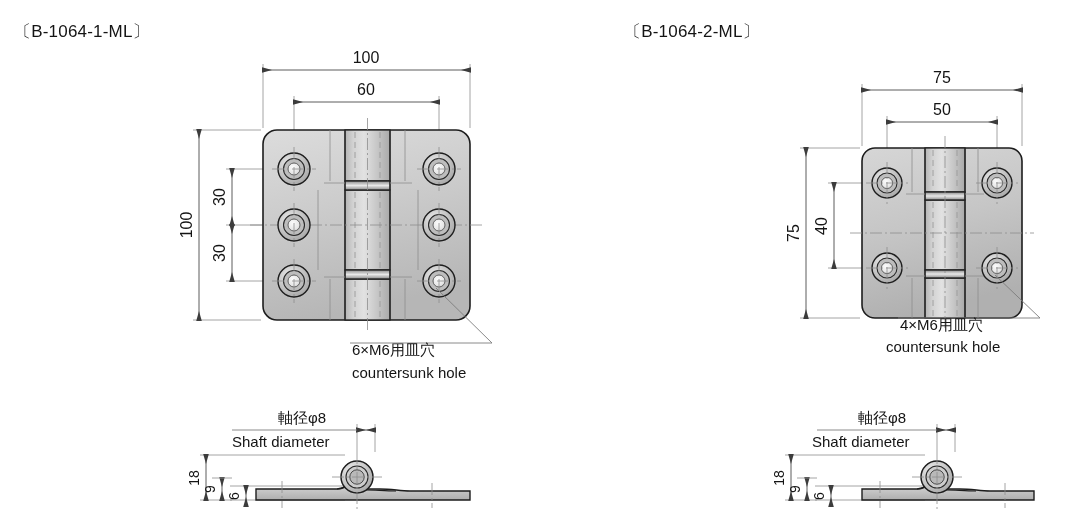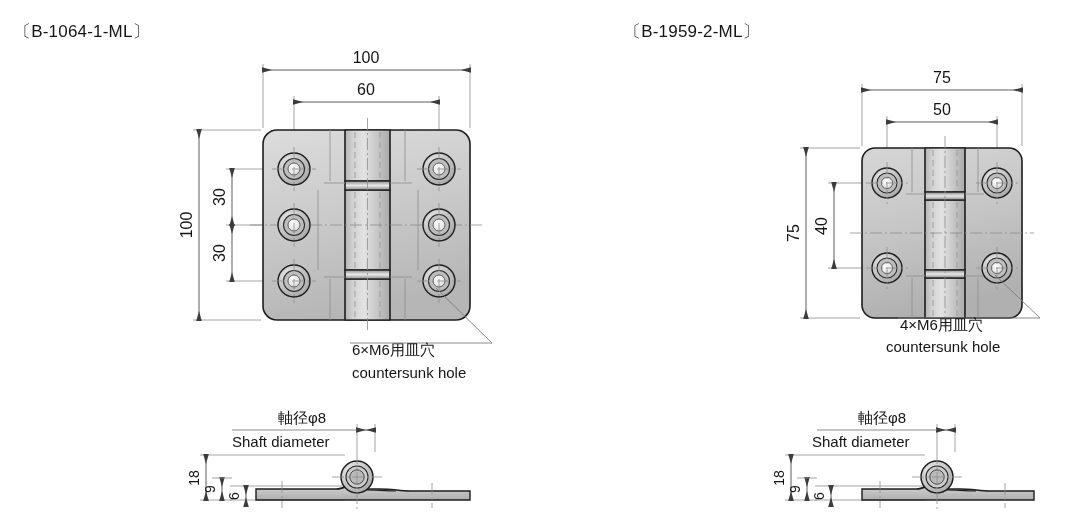--- a/index.html
+++ b/index.html
@@ -61,21 +61,21 @@
   .outline-t { stroke: #2a2a2a; stroke-width: 1.1; fill: none; }
   .leader    { stroke: #7d7d7d; stroke-width: 0.9; fill: none; }
 </style>
 </head>
 <body>
 
 <div class="stage">
 
   <div class="part-title" id="title-left">〔B-1064-1-ML〕</div>
 
-  <div class="part-title" id="title-right">〔B-1959-2-ML〕</div>
+  <div class="part-title" id="title-right">〔B-1064-2-ML〕</div>
 
   <svg class="svg-layer" viewBox="0 0 1087 532" width="1087" height="532">
     <defs>
 
       <linearGradient id="gPlate" x1="0" y1="0" x2="0.25" y2="1">
         <stop offset="0%" stop-color="#dcdcdc"></stop>
         <stop offset="45%" stop-color="#cccccc"></stop>
         <stop offset="100%" stop-color="#b6b6b6"></stop>
       </linearGradient>
       <linearGradient id="gPlateR" x1="0" y1="0" x2="0.25" y2="1">

